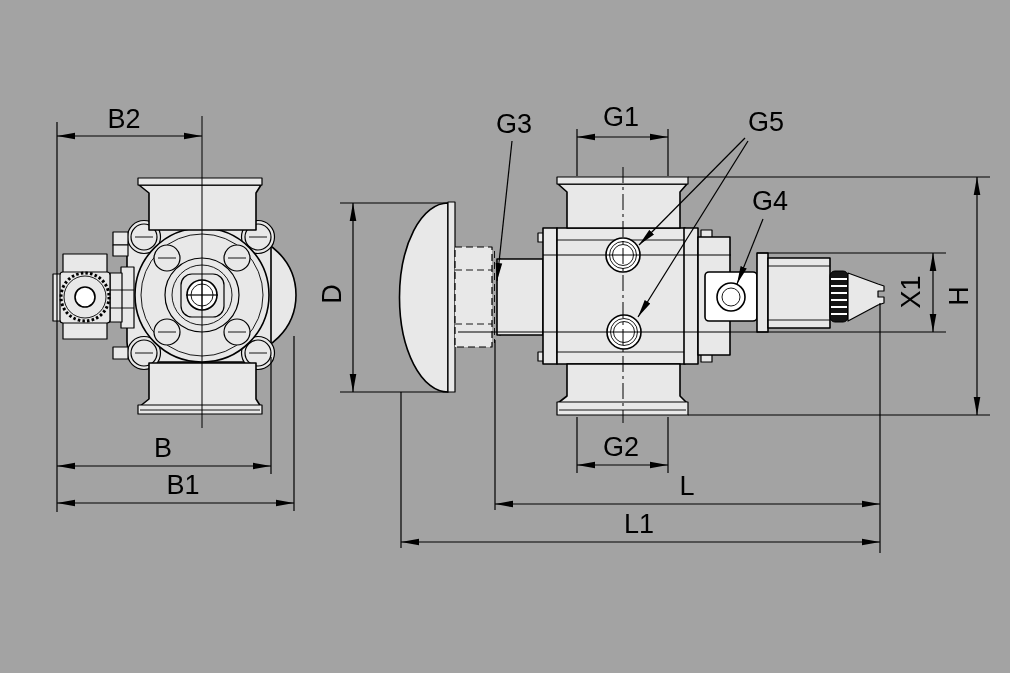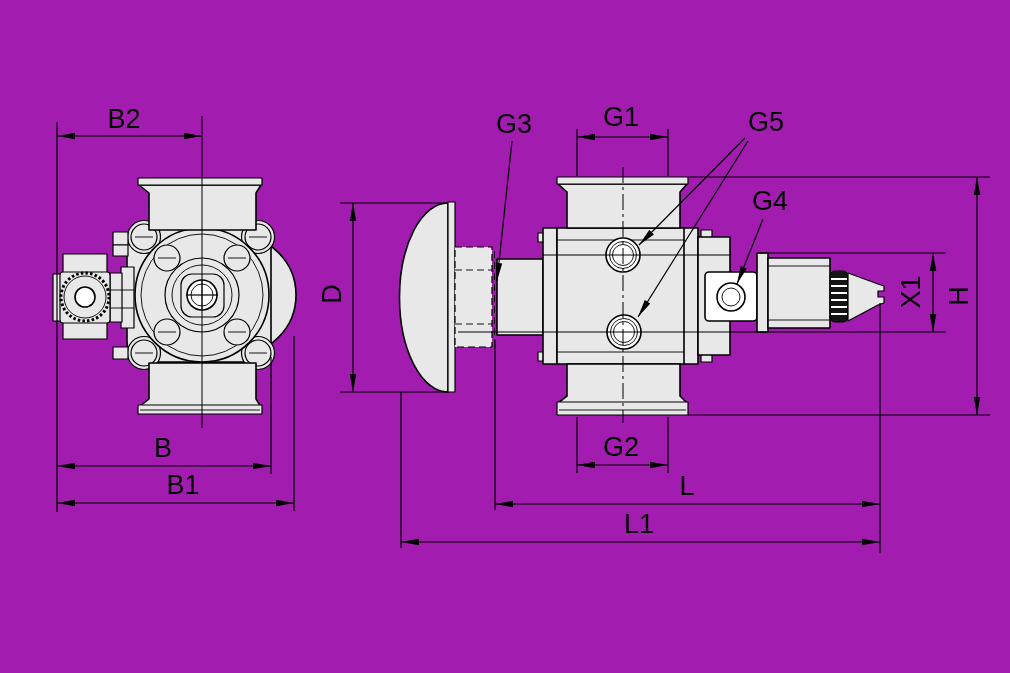--- a/index.html
+++ b/index.html
@@ -1,16 +1,16 @@
 <!DOCTYPE html>
 <html><head>
 <meta charset="utf-8">
 <style>
   html,body{margin:0;padding:0;background:#ffffff;}
-  .stage{position:relative;width:1010px;height:673px;background:#a21caf;overflow:hidden;}
+  .stage{position:relative;width:1010px;height:673px;background:#a3a3a3;overflow:hidden;}
   svg{display:block;}
   .part{fill:#e8e8e8;stroke:#000;stroke-width:1.6;stroke-linejoin:round;}
   .part2{fill:#e8e8e8;stroke:#000;stroke-width:1.2;stroke-linejoin:round;}
   .whitep{fill:#ffffff;stroke:#000;stroke-width:1.6;}
   .ln{stroke:#000;stroke-width:1.2;fill:none;}
   .thin{stroke:#000;stroke-width:0.9;fill:none;}
   .dim{stroke:#000;stroke-width:1.2;fill:none;}
   .cl{stroke:#000;stroke-width:1;fill:none;}
   .dash{stroke-dasharray:7 4;}
   .cdash{stroke-dasharray:16 4 3 4;}

